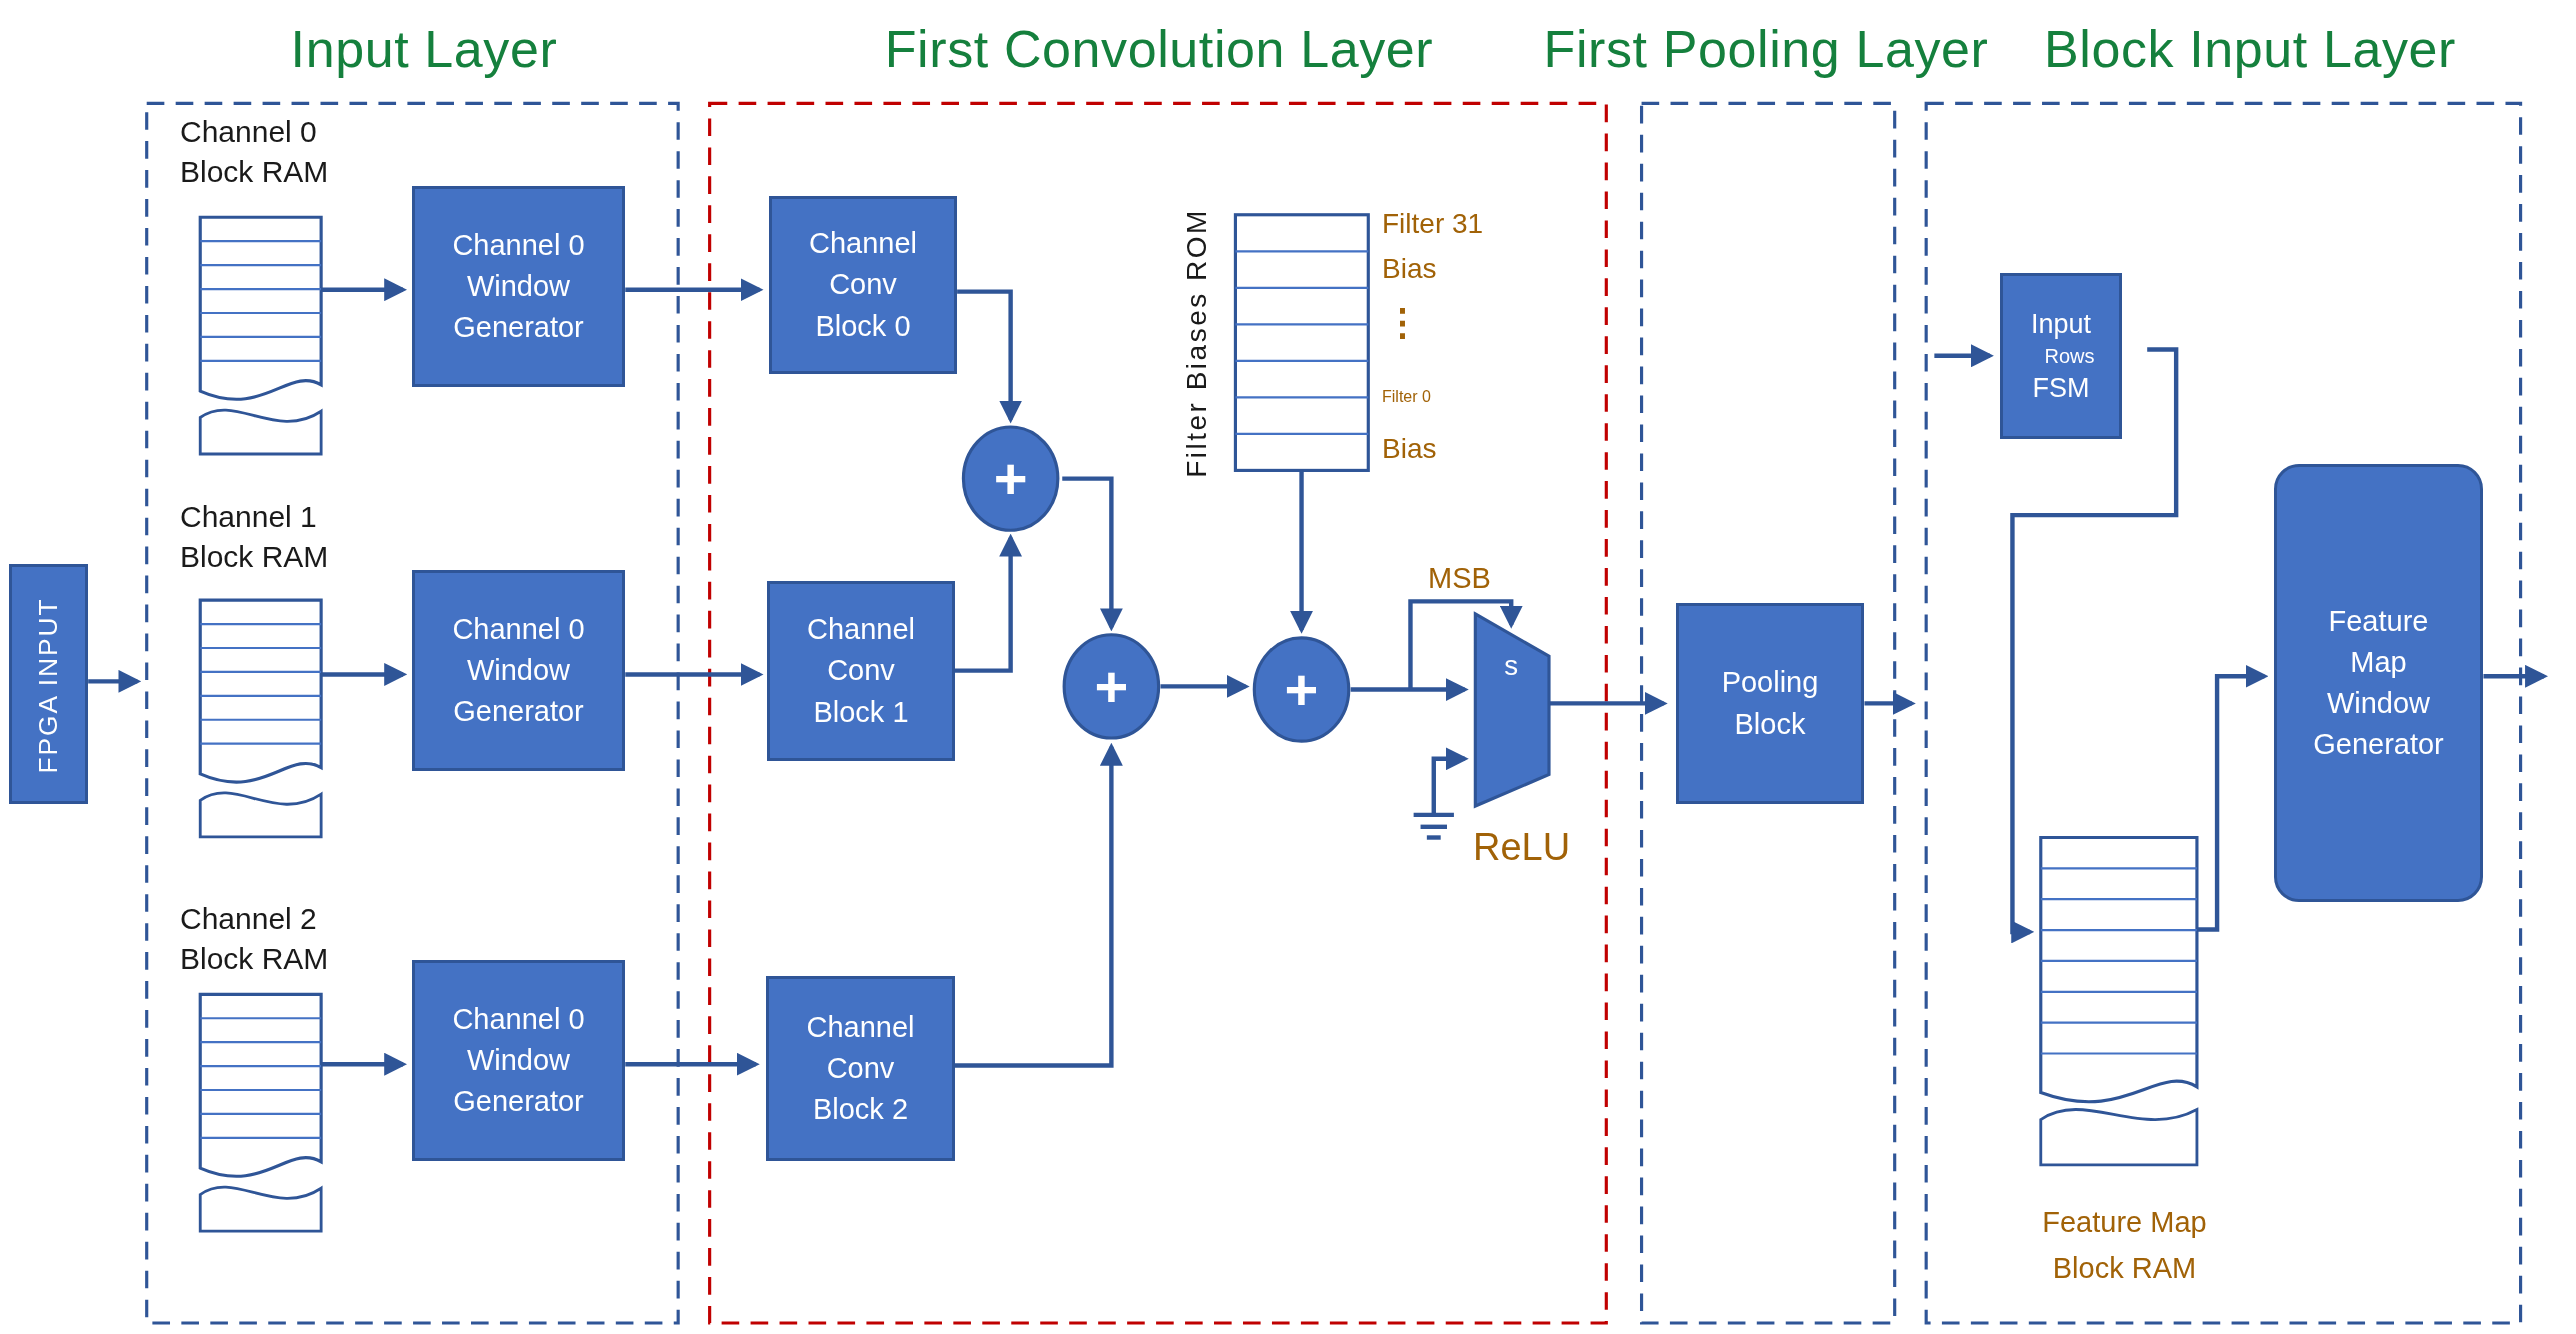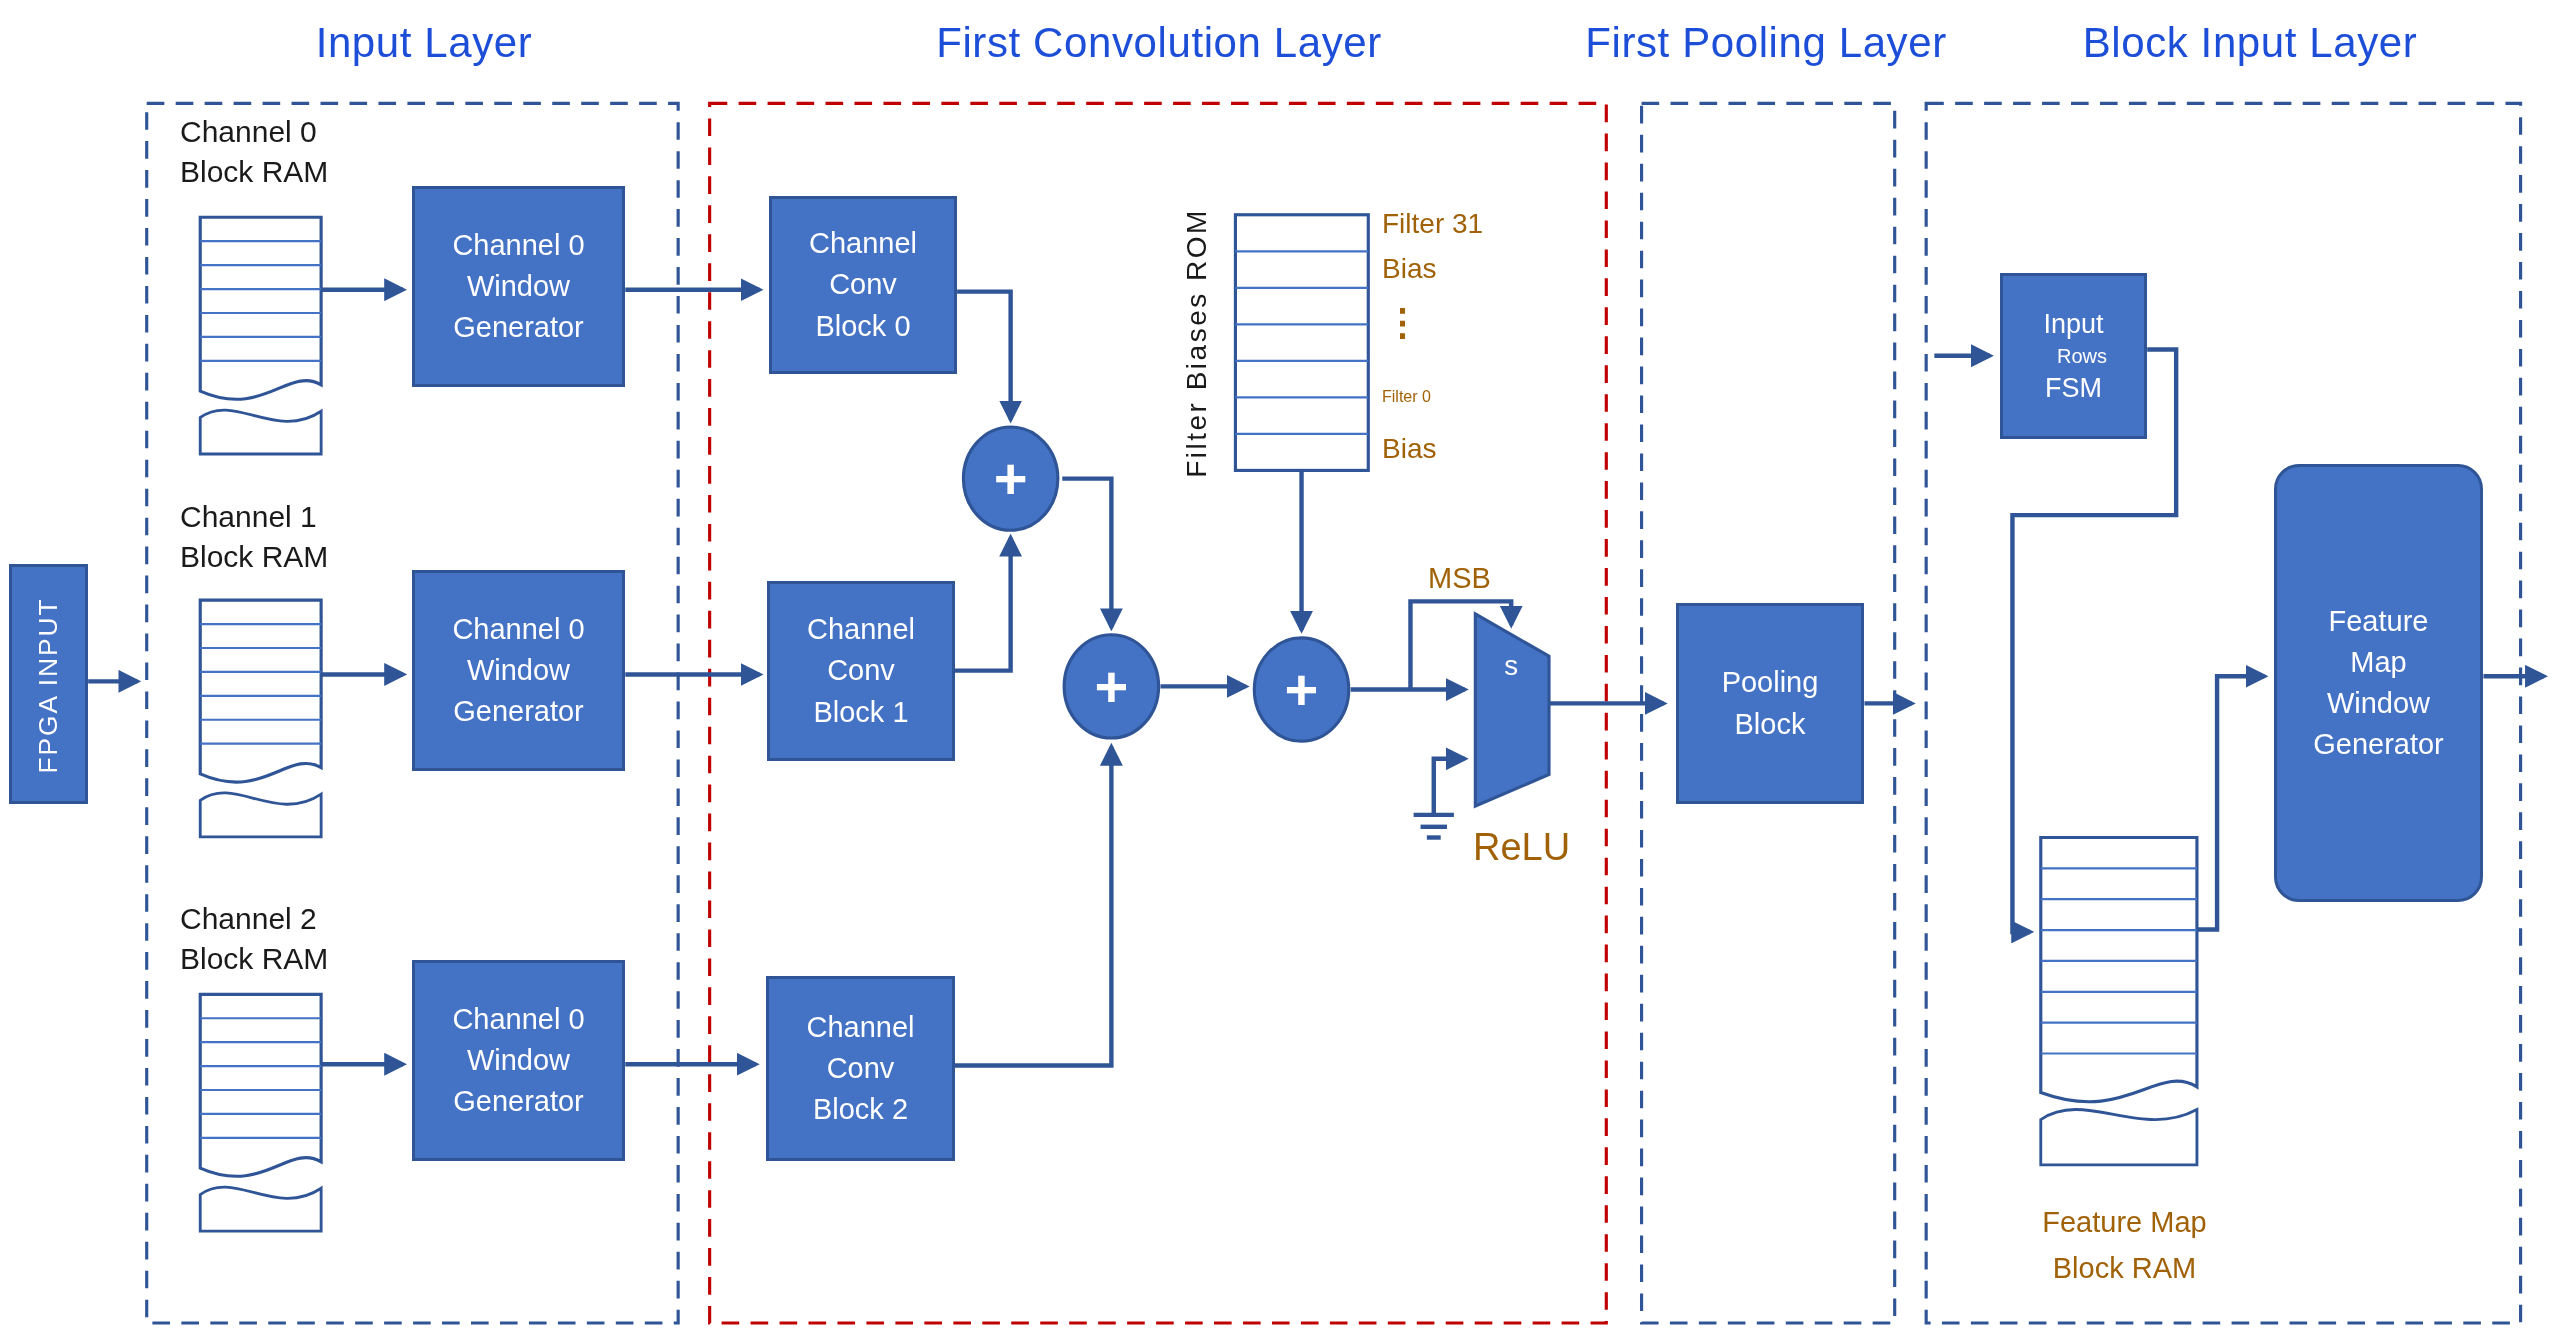--- a/index.html
+++ b/index.html
@@ -2,21 +2,21 @@
 <html style="font-size:10px"><head>
 <meta charset="utf-8">
 <style>
   html,body{margin:0;padding:0;background:#ffffff;}
   .canvas{
     position:relative;width:2576px;height:1335px;background:#ffffff;overflow:hidden;
     font-family:"Liberation Sans", sans-serif;
   }
   .layer-title{
     position:absolute;transform:translateX(-50%);
-    font-size:42px;color:#1d4ed8;white-space:nowrap;letter-spacing:0.6px;
+    font-size:52px;color:#15803d;white-space:nowrap;letter-spacing:0.6px;
   }
   .blue-box{
     position:absolute;background:#4472C4;border:3.1px solid #2F5597;
     box-sizing:border-box;display:flex;flex-direction:column;
     align-items:center;justify-content:center;
     color:#ffffff;text-align:center;z-index:3;
   }
   .blue-box .line{font-size:29px;line-height:1.42;white-space:nowrap;}
   .ram-label{
     position:absolute;color:#1a1a1a;font-size:30px;line-height:1.32;z-index:3;white-space:nowrap;
@@ -176,21 +176,21 @@
   <div class="small-label" style="left:1382px;top:433px;font-size:28px;">Bias</div>
 
   <div class="small-label" style="left:1428px;top:562px;font-size:29px;">MSB</div>
   <div class="small-label" style="left:1473px;top:826px;font-size:38px;">ReLU</div>
 
   <div class="blue-box" style="left:1676px;top:603px;width:188px;height:201px;">
     <div class="line">Pooling</div>
     <div class="line">Block</div>
   </div>
 
-  <div class="blue-box" style="left:2000px;top:273px;width:147px;height:166px;">
+  <div class="blue-box" style="left:2000px;top:273px;width:122px;height:166px;">
     <div class="line" style="font-size:27px;line-height:1.35;">Input</div>
     <div class="line" style="font-size:20px;line-height:1.35;margin-left:17px;">Rows</div>
     <div class="line" style="font-size:27px;line-height:1.35;">FSM</div>
   </div>
 
   <div class="blue-box" style="left:2274px;top:464px;width:209px;height:438px;border-radius:25px;">
     <div class="line">Feature</div>
     <div class="line">Map</div>
     <div class="line">Window</div>
     <div class="line">Generator</div>

